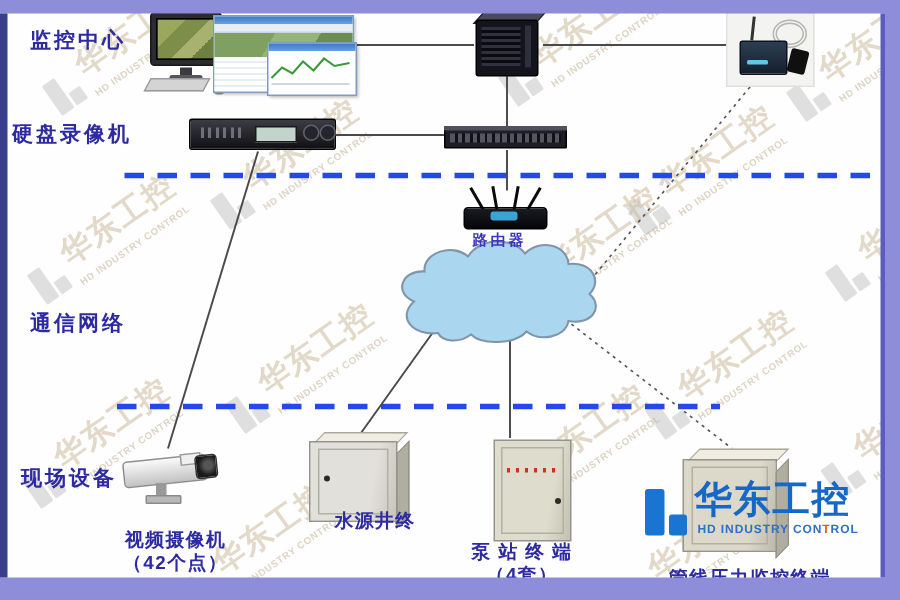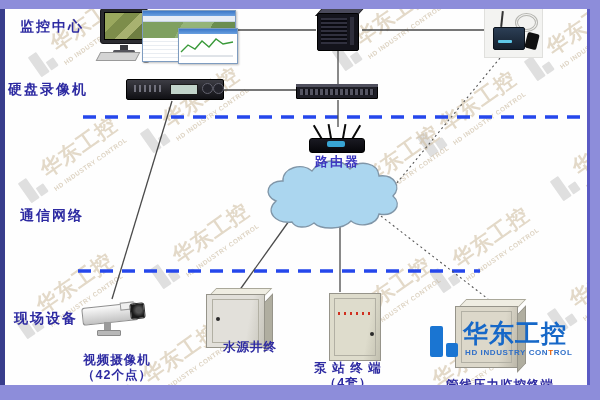--- a/index.html
+++ b/index.html
@@ -25,21 +25,21 @@
   .wm-text{font-size:21px;font-weight:bold;color:#cdbb9d;line-height:21px;letter-spacing:1px;}
   .wm-sub{font-size:6.5px;color:#c3b193;letter-spacing:.5px;font-weight:bold;}
 
   
   #wires{position:absolute;left:0;top:0;z-index:2;}
 
   
   .sec-label{position:absolute;z-index:5;font-size:14px;font-weight:bold;color:#2e2ba2;letter-spacing:2px;}
   
   .cap{position:absolute;z-index:5;font-size:12.5px;font-weight:bold;color:#2e2ba2;text-align:center;line-height:15px;letter-spacing:1px;}
-  .node-label{position:absolute;z-index:5;font-size:13px;font-weight:bold;color:#3c36c0;letter-spacing:2px;}
+  .node-label{position:absolute;z-index:5;font-size:10px;font-weight:bold;color:#3c36c0;letter-spacing:2px;}
   .cloud-label{position:absolute;z-index:5;font-size:13px;font-weight:bold;color:#1a1a1a;text-align:center;}
 
   
   .dev{position:absolute;z-index:4;}
 
   
   .monitor{position:absolute;left:2px;top:2px;width:46px;height:34px;background:#2b2b30;border-radius:3px;border:1px solid #17171c;}
   .monitor .screen{position:absolute;inset:3px;background:
       linear-gradient(135deg,#9aa85e 0 30%,#7d8d4a 30% 55%,#a8b270 55% 75%,#6f7f42 75%);border:1px solid #000;}
   .monitor .stand{position:absolute;left:19px;top:36px;width:8px;height:5px;background:#3a3a40;}

